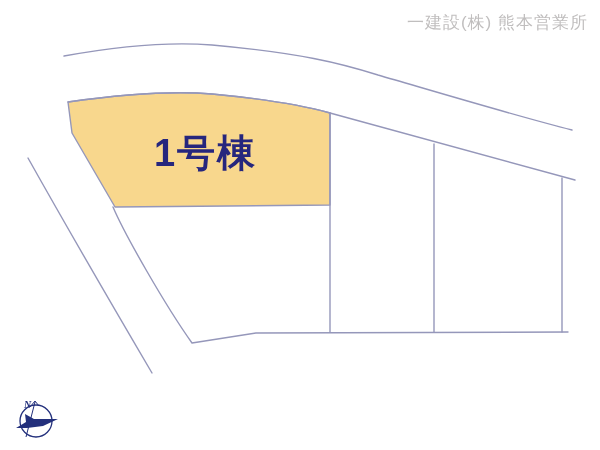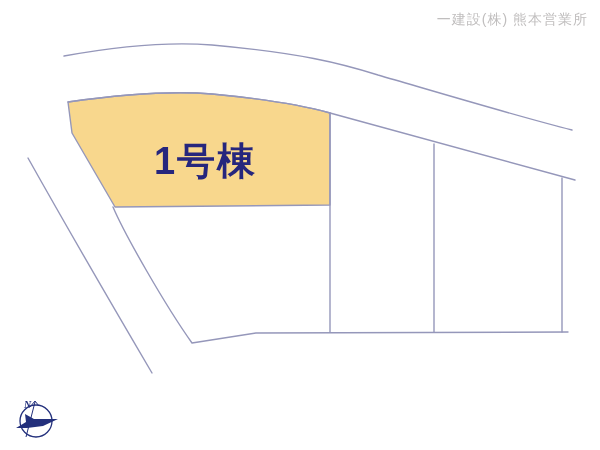--- a/index.html
+++ b/index.html
@@ -11,25 +11,24 @@
     font-family:"Liberation Sans", sans-serif;
   }
   .map{position:absolute;left:0;top:0;}
   .ln{fill:none;stroke:var(--line,#9597ba);stroke-width:1.4;stroke-linejoin:round;stroke-linecap:round;}
   .plot{fill:var(--plot-fill,#f8d78d);stroke:var(--line,#9597ba);stroke-width:1.4;stroke-linejoin:round;}
   .plot-label{
     position:absolute;left:133px;top:130px;width:145px;height:46px;
     line-height:46px;text-align:center;
     font-size:38px;font-weight:bold;letter-spacing:2px;
     color:var(--plot-text,#26267d);
-    margin-top:8px;
   }
   .header{
     position:absolute;top:11px;right:12px;
-    font-size:14px;letter-spacing:1px;
+    font-size:17px;letter-spacing:1px;
     color:var(--header-text,#c0bebe);
     white-space:nowrap;
   }
   .compass{position:absolute;left:14px;top:397px;}
   .compass .ring{fill:none;stroke:var(--compass,#23307c);stroke-width:1.3;}
   .compass .needle{fill:none;stroke:var(--compass,#23307c);stroke-width:1;}
   .compass .bird{fill:var(--compass,#23307c);stroke:none;}
   .compass .nlabel{fill:var(--compass,#23307c);font-size:10px;font-style:italic;font-weight:bold;
     font-family:"Liberation Serif", serif;}
 </style>

